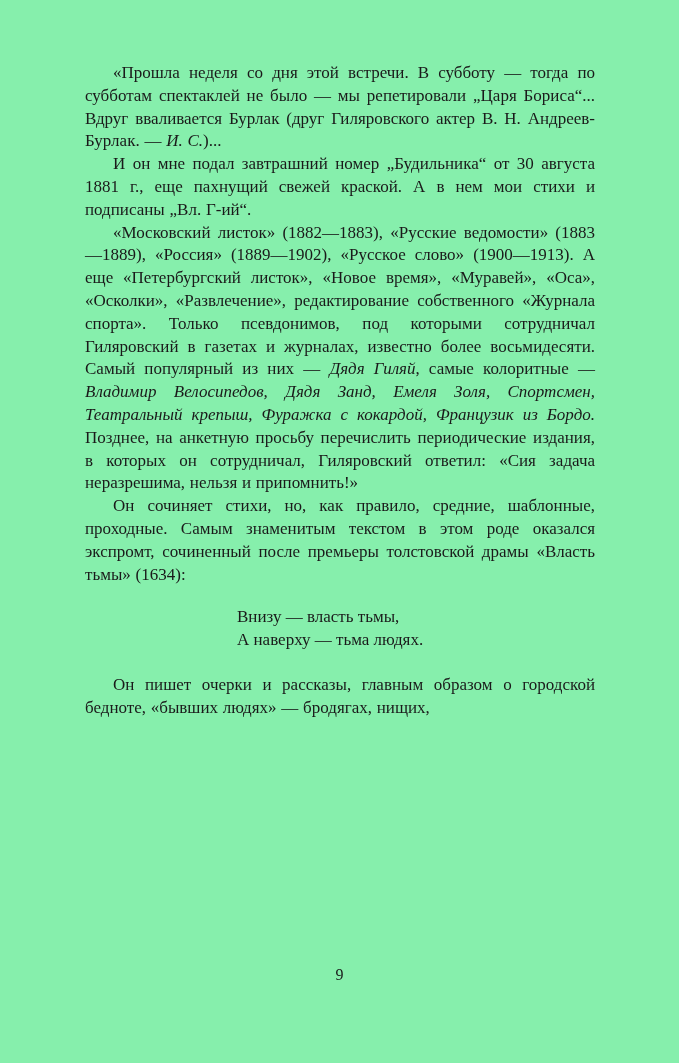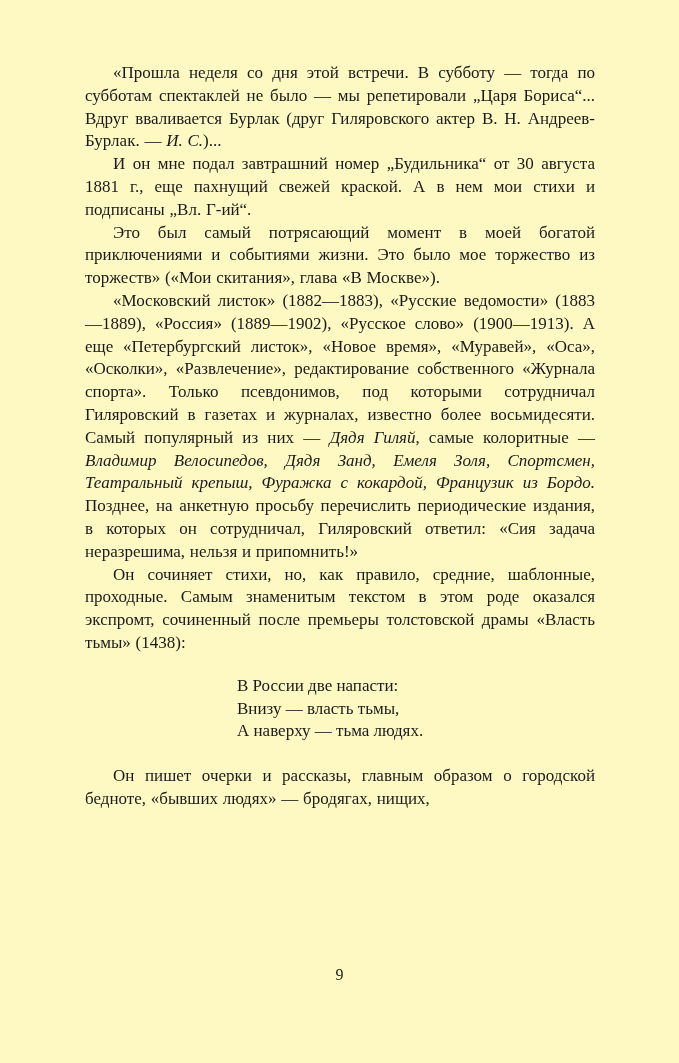--- a/index.html
+++ b/index.html
@@ -4,21 +4,21 @@
 <style>
   html, body {
     margin: 0;
     padding: 0;
     background: #ffffff;
   }
   .page {
     position: relative;
     width: 679px;
     height: 1063px;
-    background: #fef9c3;
+    background: #86efac;
     font-family: "Liberation Serif", "DejaVu Serif", serif;
     color: #1a1a1a;
     overflow: hidden;
   }
   .text-block {
     position: absolute;
     left: 85px;
     top: 62px;
     width: 510px;
     font-size: 17px;
@@ -51,24 +51,22 @@
     color: #1a1a1a;
   }
 </style>
 </head>
 <body>
 
 <div class="page">
   <main class="text-block">
       <p class="para"><span>«Прошла неделя со дня этой встречи. В субботу — тогда по субботам спектаклей не было — мы репетировали „Царя Бориса“... Вдруг вваливается Бурлак (друг Гиляровского актер В. Н. Андреев-Бурлак. — </span><span class="it">И. С.</span><span>)...</span></p>
       <p class="para"><span>И он мне подал завтрашний номер „Будильника“ от 30 августа 1881 г., еще пахнущий свежей краской. А в нем мои стихи и подписаны „Вл. Г-ий“.</span></p>
-      <p class="para"><span>Это был самый потрясающий момент в моей богатой приключениями и событиями жизни. Это было мое торжество из торжеств» («Мои скитания», глава «В Москве»).</span></p>
       <p class="para"><span>«Московский листок» (1882—1883), «Русские ведомости» (1883—1889), «Россия» (1889—1902), «Русское слово» (1900—1913). А еще «Петербургский листок», «Новое время», «Муравей», «Оса», «Осколки», «Развлечение», редактирование собственного «Журнала спорта». Только псевдонимов, под которыми сотрудничал Гиляровский в газетах и журналах, известно более восьмидесяти. Самый популярный из них — </span><span class="it">Дядя Гиляй</span><span>, самые колоритные — </span><span class="it">Владимир Велосипедов, Дядя Занд, Емеля Золя, Спортсмен, Театральный крепыш, Фуражка с кокардой, Французик из Бордо.</span><span> Позднее, на анкетную просьбу перечислить периодические издания, в которых он сотрудничал, Гиляровский ответил: «Сия задача неразрешима, нельзя и припомнить!»</span></p>
-      <p class="para"><span>Он сочиняет стихи, но, как правило, средние, шаблонные, проходные. Самым знаменитым текстом в этом роде оказался экспромт, сочиненный после премьеры толстовской драмы «Власть тьмы» (1438):</span></p>
+      <p class="para"><span>Он сочиняет стихи, но, как правило, средние, шаблонные, проходные. Самым знаменитым текстом в этом роде оказался экспромт, сочиненный после премьеры толстовской драмы «Власть тьмы» (1634):</span></p>
       <div class="verse">
-        <div class="verse-line">В России две напасти:</div>
         <div class="verse-line">Внизу — власть тьмы,</div>
         <div class="verse-line">А наверху — тьма людях.</div>
       </div>
       <p class="para"><span>Он пишет очерки и рассказы, главным образом о городской бедноте, «бывших людях» — бродягах, нищих,</span></p>
     </main>
   <div class="page-number">9</div>
 </div>
 
 </body></html>

